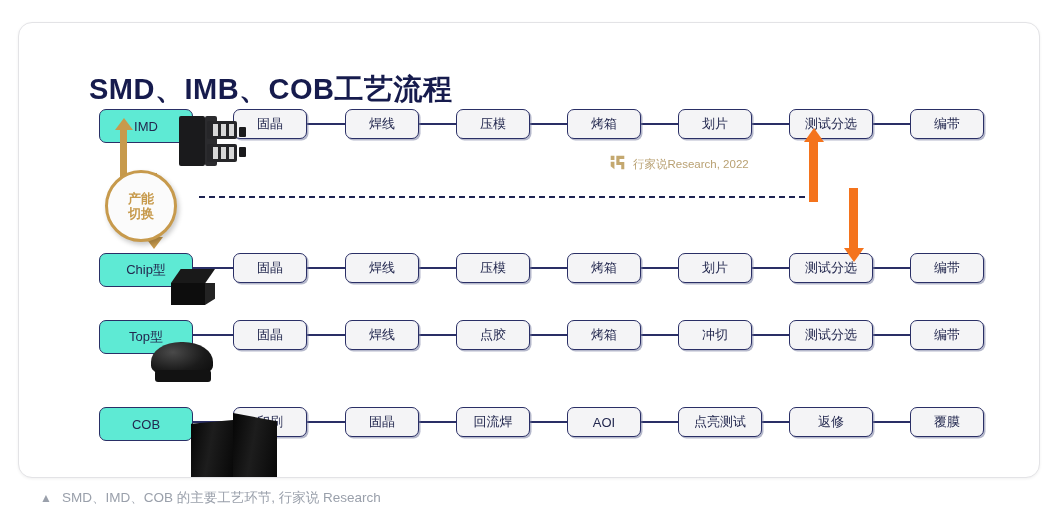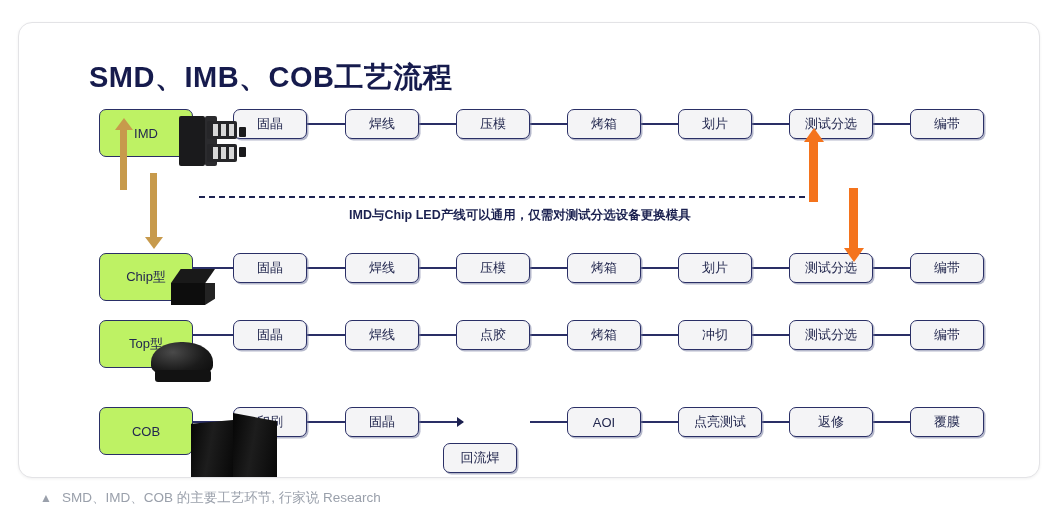--- a/index.html
+++ b/index.html
@@ -31,43 +31,43 @@
     border-radius: 14px;
     box-shadow: 0 1px 3px rgba(0,0,0,0.06);
     box-sizing: border-box;
     overflow: hidden;
   }
 
   
   .title {
     position: absolute;
     left: 70px;
-    top: 16px;
+    top: 28px;
     font-size: 29px;
     font-weight: bold;
     color: #161b4d;
     letter-spacing: 0.5px;
     white-space: nowrap;
   }
 
   
   .row {
     position: absolute;
     left: 0;
     height: 34px;
   }
 
   
   .label-box {
     position: absolute;
     width: 94px;
-    height: 48px;
+    height: 34px;
     border: 1.4px solid #2a2f66;
     border-radius: 7px;
-    background: #bef264;
+    background: #5eead4;
     box-sizing: border-box;
     display: flex;
     align-items: center;
     justify-content: center;
     font-size: 13px;
     color: #23284f;
     z-index: 4;
   }
 
   
@@ -324,57 +324,70 @@
       <div class="photo" style="left:172px; top:3px; width:108px; height:72px;">
         <div class="cob-panel" style="left:0px;  top:10px; width:42px; height:62px; clip-path: polygon(0 6%, 100% 0, 100% 100%, 0 100%);"></div>
         <div class="cob-panel" style="left:42px; top:3px;  width:44px; height:69px; clip-path: polygon(0 0, 100% 12%, 100% 100%, 0 100%);"></div>
       </div>
 
       <div class="connector" style="left:174px; top:14px; width:52px;"></div>
       <div class="step-box" style="left:214px;">印刷</div>
       <div class="connector" style="left:288px; top:14px; width:44px;"></div>
       <div class="step-box" style="left:326px;">固晶</div>
       <div class="connector" style="left:400px; top:14px; width:44px;"></div>
-      <div class="step-box" style="left:424px;margin-top:36px;">回流焊</div>
+      <div class="step-box" style="left:437px;">回流焊</div>
       <div class="connector" style="left:511px; top:14px; width:44px;"></div>
       <div class="step-box" style="left:548px;">AOI</div>
       <div class="connector" style="left:622px; top:14px; width:44px;"></div>
       <div class="step-box" style="left:659px; width:84px;">点亮测试</div>
       <div class="connector" style="left:743px; top:14px; width:34px;"></div>
       <div class="step-box" style="left:770px; width:84px;">返修</div>
       <div class="connector" style="left:854px; top:14px; width:44px;"></div>
       <div class="step-box" style="left:891px;">覆膜</div>
     </div>
 
     <div class="dashed-line" style="left:180px; top:173px; width:616px;"></div>
     <div class="dashed-arrow" style="left:790px; top:167px;"></div>
-    <div class="dash-caption" style="left:330px; top:184px;">IMD与Chip LED产线可以通用，仅需对测试分选设备更换模具</div>
 
     <div class="varrow" style="left:100px; top:105px; width:9px; height:62px;">
       <div class="shaft" style="background:#c79a4c; height:62px; width:7px; left:1px;"></div>
       <div class="head" style="top:-10px; margin-left:-9px; border-left:9px solid transparent; border-right:9px solid transparent; border-bottom:12px solid #c79a4c;"></div>
     </div>
 
     <div class="varrow" style="left:130px; top:150px; width:9px; height:66px;">
       <div class="shaft" style="background:#c79a4c; height:66px; width:7px; left:1px;"></div>
       <div class="head" style="top:64px; margin-left:-9px; border-left:9px solid transparent; border-right:9px solid transparent; border-top:12px solid #c79a4c;"></div>
     </div>
 
+    <div class="badge badge-gold" style="left:86px; top:147px;">
+      <span>产能</span>
+      <span>切换</span>
+    </div>
 
     <div class="varrow" style="left:789px; top:117px; width:11px; height:62px;">
       <div class="shaft" style="background:#f4731c; height:62px; width:9px; left:1px;"></div>
       <div class="head" style="top:-12px; margin-left:-10px; border-left:10px solid transparent; border-right:10px solid transparent; border-bottom:14px solid #f4731c;"></div>
     </div>
 
     <div class="varrow" style="left:829px; top:165px; width:11px; height:62px;">
       <div class="shaft" style="background:#f4731c; height:62px; width:9px; left:1px;"></div>
       <div class="head" style="top:60px; margin-left:-10px; border-left:10px solid transparent; border-right:10px solid transparent; border-top:14px solid #f4731c;"></div>
     </div>
 
 
+    <div class="watermark" style="left:590px; top:131px;">
+      <span style="display:inline-block;">
+        <svg width="17" height="17" viewBox="0 0 20 20" aria-hidden="true">
+          <path d="M2 2 h4.4 v5.2 h-4.4 z" fill="#c4a86f"></path>
+          <path d="M2 9 h4.4 v9 l-4.4 -3.6 z" fill="#c4a86f"></path>
+          <path d="M8.6 2 h9.4 v4 h-5.6 v3.4 h5.6 v8.6 h-3.6 v-5.2 h-5.8 z" fill="#c4a86f"></path>
+        </svg>
+      </span>
+      <span class="wm-text">行家说Research, 2022</span>
+    </div>
 
   </div>
 
   <div class="bottom-caption">
     <span class="cap-tri">▲</span><span>SMD、IMD、COB 的主要工艺环节, 行家说 Research</span>
   </div>
 
   <div class="cut-text">
     <span style="color:#c9ccd3;">&nbsp;&nbsp;&nbsp;&nbsp;&nbsp;&nbsp;&nbsp;&nbsp;&nbsp;&nbsp;&nbsp;&nbsp;&nbsp;&nbsp;</span>
   </div>

